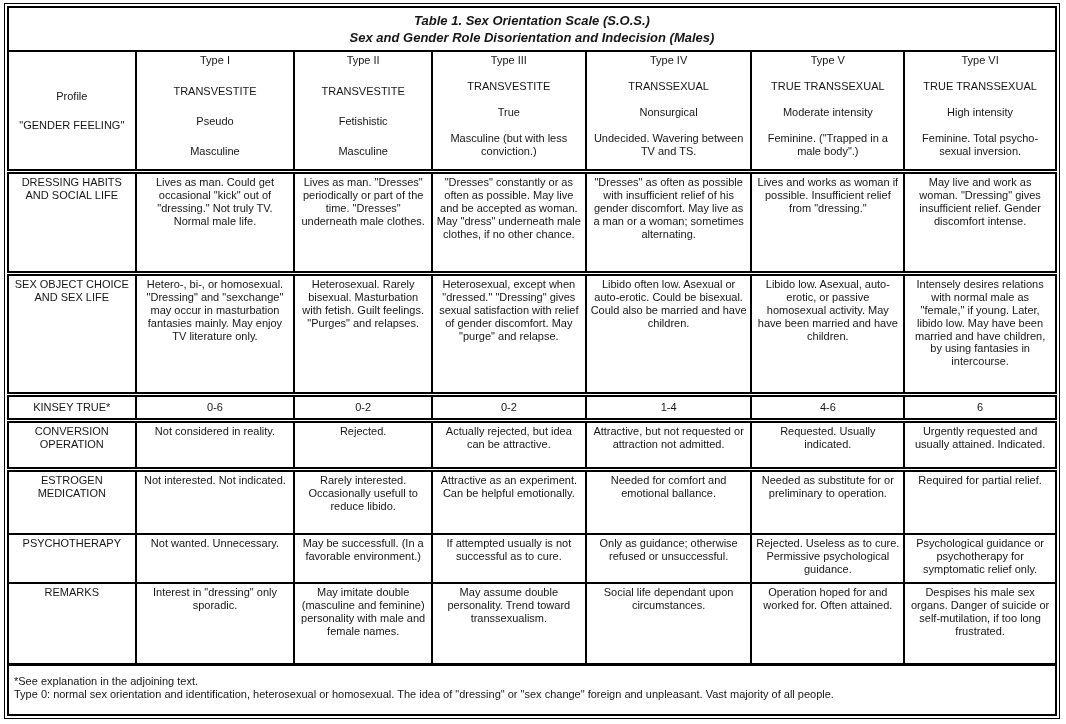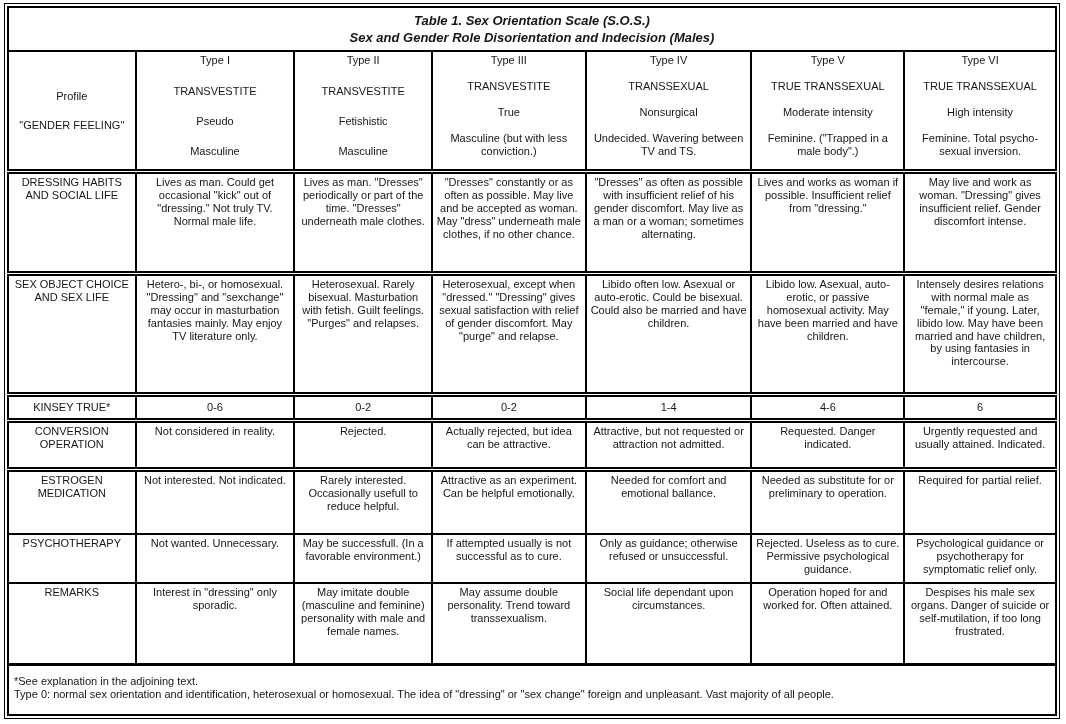--- a/index.html
+++ b/index.html
@@ -134,28 +134,28 @@
     <td>4-6</td>
     <td>6</td>
   </tr>
 
   <tr class="hb conversion-row">
     <td class="rowhead">CONVERSION OPERATION</td>
     <td>Not considered in reality.</td>
     <td>Rejected.</td>
     <td class="dl">Actually rejected, but idea can be attractive.</td>
     <td>Attractive, but not requested or attraction not admitted.</td>
-    <td>Requested. Danger indicated.</td>
+    <td>Requested. Usually indicated.</td>
     <td>Urgently requested and usually attained. Indicated.</td>
   </tr>
 
   <tr class="hb estrogen-row">
     <td class="rowhead">ESTROGEN MEDICATION</td>
     <td>Not interested. Not indicated.</td>
-    <td>Rarely interested. Occasionally usefull to reduce helpful.</td>
+    <td>Rarely interested. Occasionally usefull to reduce libido.</td>
     <td class="dl">Attractive as an experiment. Can be helpful emotionally.</td>
     <td>Needed for comfort and emotional ballance.</td>
     <td>Needed as substitute for or preliminary to operation.</td>
     <td>Required for partial relief.</td>
   </tr>
 
   <tr class="psycho-row">
     <td class="rowhead">PSYCHOTHERAPY</td>
     <td>Not wanted. Unnecessary.</td>
     <td>May be successfull. (In a favorable environment.)</td>

